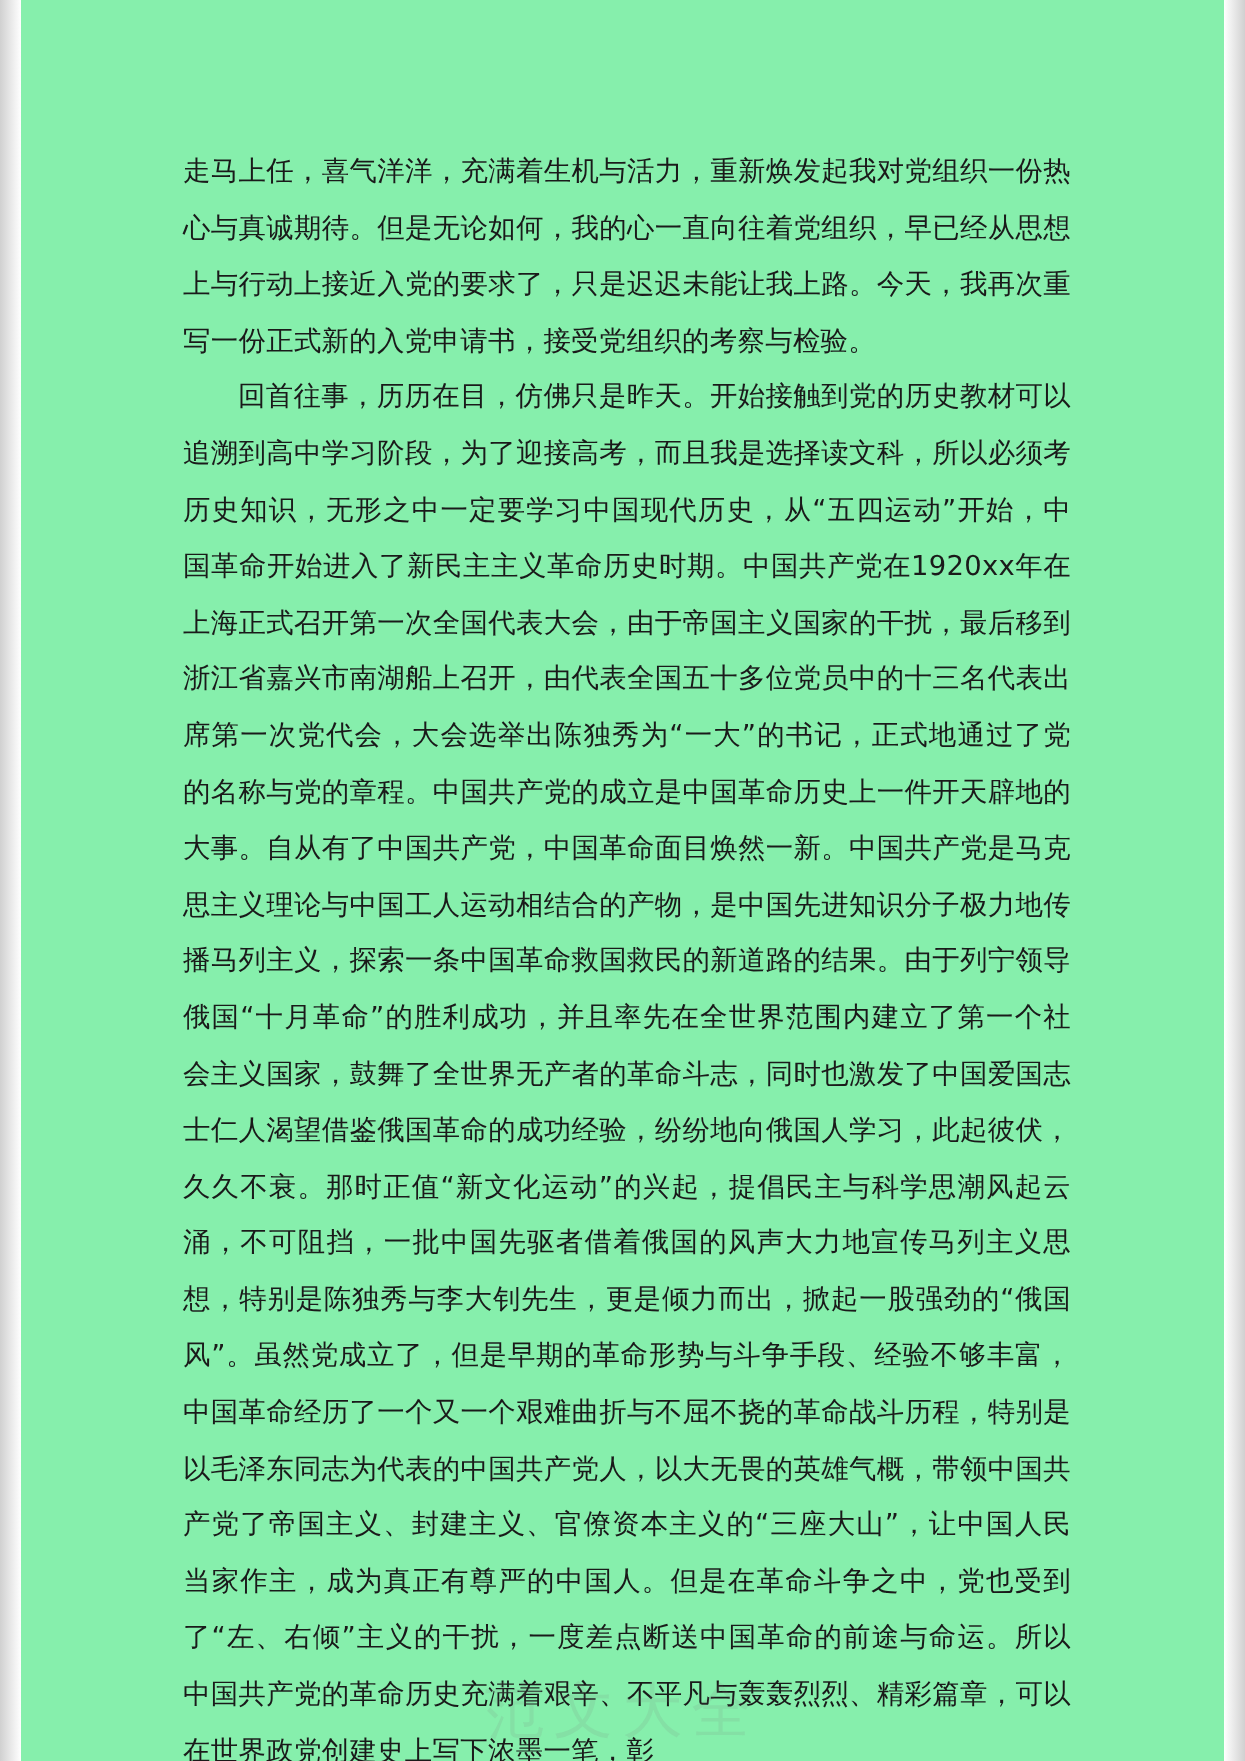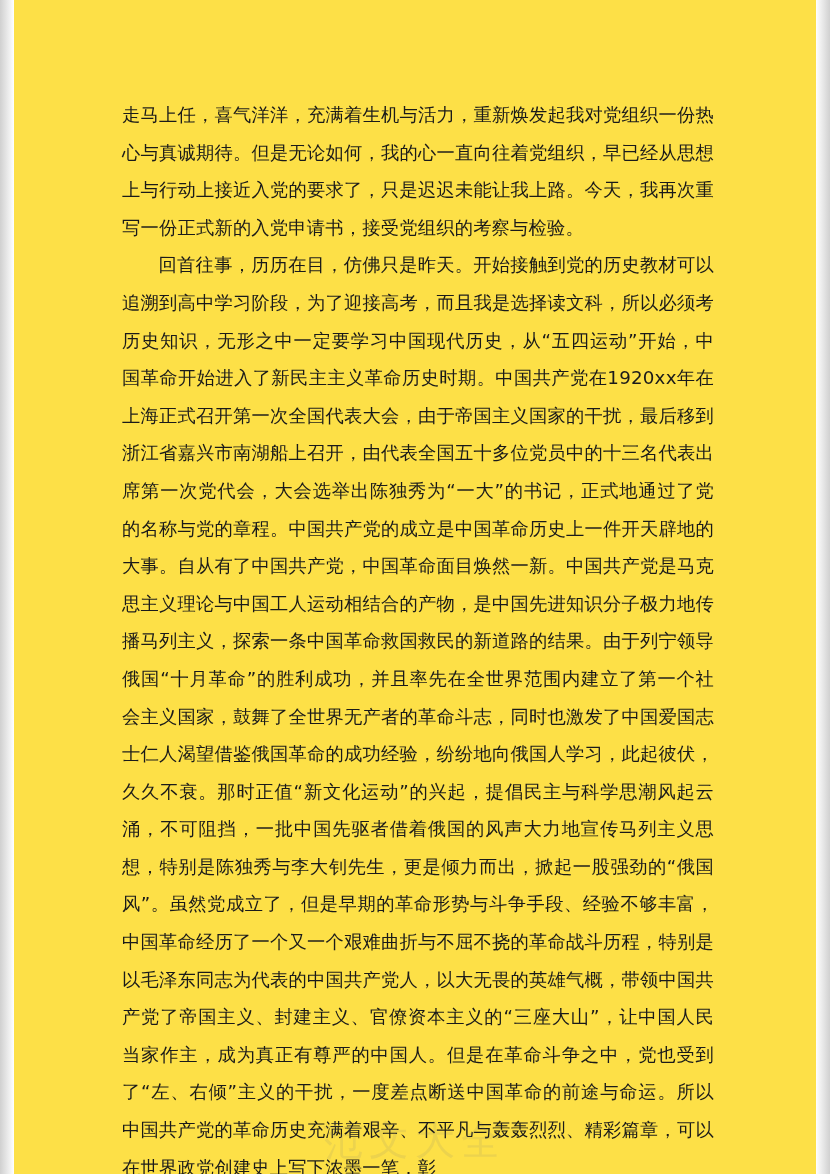--- a/index.html
+++ b/index.html
@@ -7,21 +7,21 @@
     padding: 0;
     background: #e8e8e8;
   }
   body {
     font-family: "Liberation Sans", "DejaVu Sans", sans-serif;
   }
   .page {
     position: relative;
     width: 830px;
     height: 1174px;
-    background: #fde047;
+    background: #86efac;
     overflow: hidden;
     box-sizing: border-box;
   }
   .page-inner {
     position: absolute;
     left: 122px;
     top: 96px;
     width: 592px;
   }
   .doc-paragraph {

